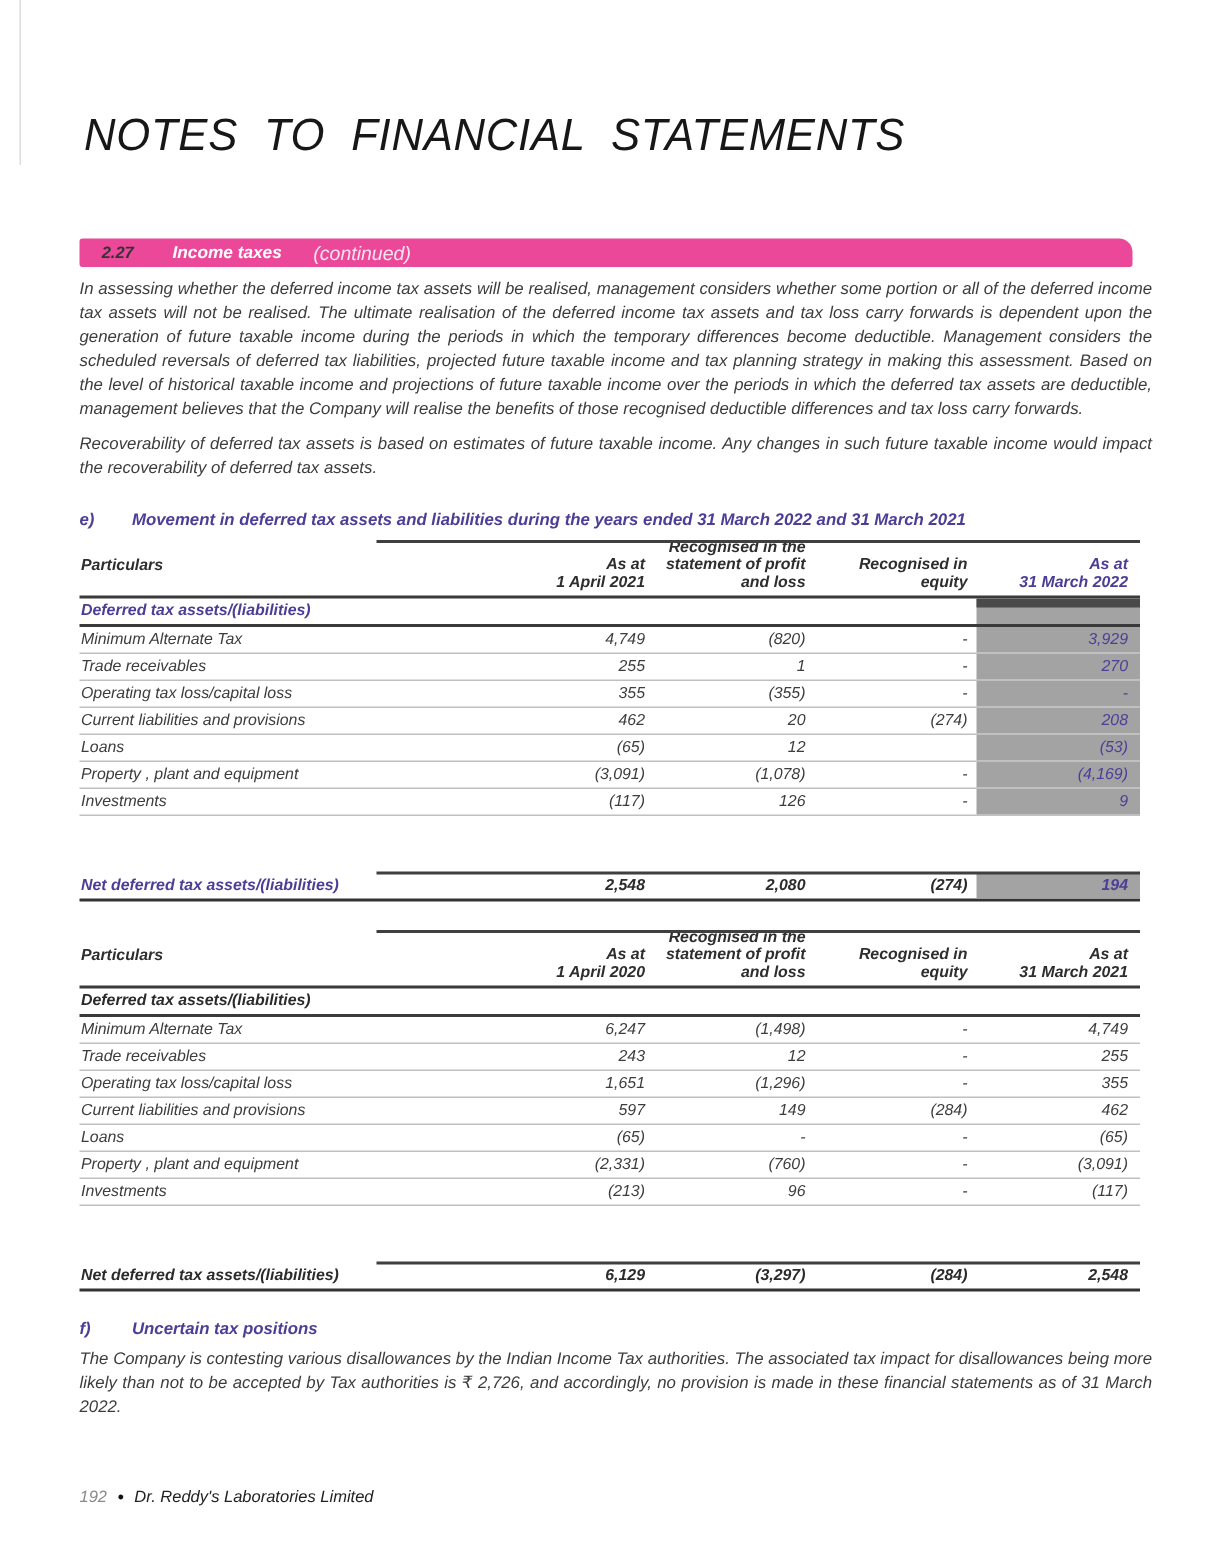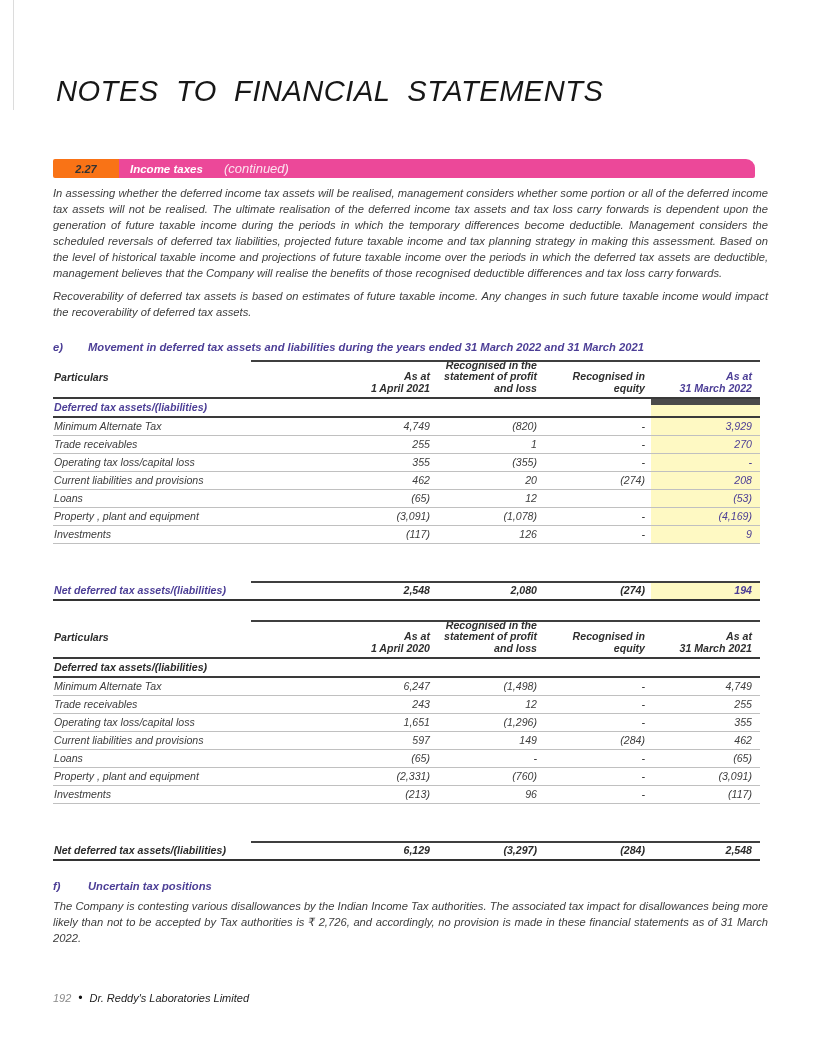--- a/index.html
+++ b/index.html
@@ -8,21 +8,21 @@
     font-family:"Liberation Sans","DejaVu Sans",sans-serif;color:#3d3d3d;font-style:italic;
   }
   .edge-line{position:absolute;left:13px;top:0;width:1px;height:110px;background:#dcdcdc;}
   .doc-title{
     position:absolute;left:56px;top:74px;font-size:30px;font-weight:normal;color:#171717;
     letter-spacing:.5px;word-spacing:9px;transform:scaleX(.97);transform-origin:left top;white-space:nowrap;
   }
   .amounts-note{position:absolute;left:53px;top:141px;width:715px;text-align:right;font-size:9px;color:#4f4f4f;}
   .section-bar{position:absolute;left:53px;top:159px;width:702px;height:19px;display:flex;}
   .section-num{
-    width:66px;background:#f97316;color:#333;font-size:11px;font-weight:bold;
+    width:51px;background:#ec4899;color:#333;font-size:11px;font-weight:bold;
     display:flex;align-items:center;justify-content:center;border-radius:2px 0 0 2px;
   }
   .section-bar-main{
     flex:1;background:#ec4899;border-radius:0 9px 2px 0;display:flex;align-items:center;
     padding-left:11px;gap:5px;
   }
   .section-bar-title{color:#ffffff;font-size:11.5px;font-weight:bold;}
   .section-bar-cont{color:rgba(255,255,255,.85);font-size:13px;margin-left:16px;}
   .main{position:absolute;left:53px;top:186px;width:715px;}
   .para{font-size:11.2px;line-height:15.9px;text-align:justify;color:#3d3d3d;margin:0 0 8px 0;}
@@ -45,21 +45,21 @@
   .c-span{width:598px;padding-left:1px;}
   .num{text-align:right;}
   .thead .cell{
     font-weight:bold;line-height:11.5px;white-space:pre-line;display:flex;color:#2e2e2e;
     align-items:flex-end;padding-bottom:3px;
   }
   .thead .cell.num{justify-content:flex-end;text-align:right;}
   .thead .head-label{align-items:center;}
   .sub .cell,.total .cell{font-weight:bold;color:#2b2b2b;}
   .accent{color:#4c3e96 !important;}
-  .shade{background:#fef9c3;}
+  .shade{background:#a3a3a3;}
   .cell.bar{position:relative;}
   .cell.bar::before{content:"";position:absolute;top:0;left:0;right:0;height:6px;background:#4a4a4a;}
   .partial-rule{position:absolute;right:0;left:28%;height:2px;background:#3f3f3f;top:-1.5px;}
   .partial-rule.top{top:0;height:1.5px;}
   
   .footer{position:absolute;left:53px;top:991px;font-size:11px;display:flex;align-items:center;gap:7px;}
   .footer .pg{color:#8a8a8a;}
   .footer .dot{color:#111;font-size:12px;}
   .footer .co{color:#222222;}
 </style>

